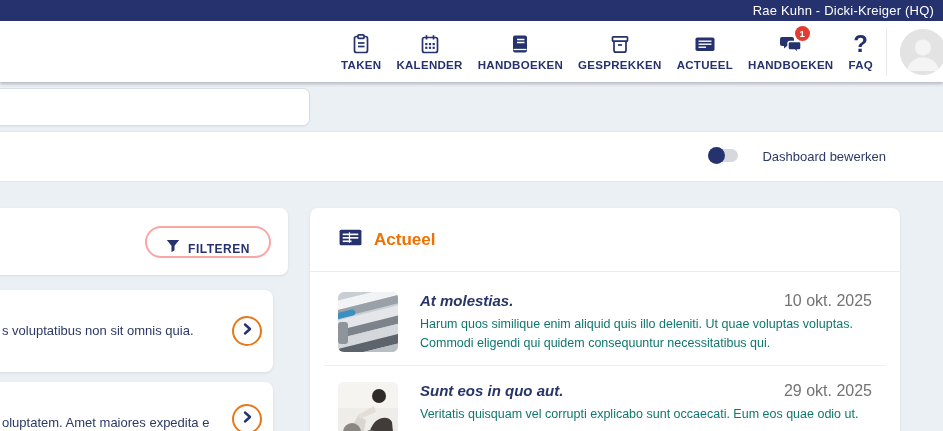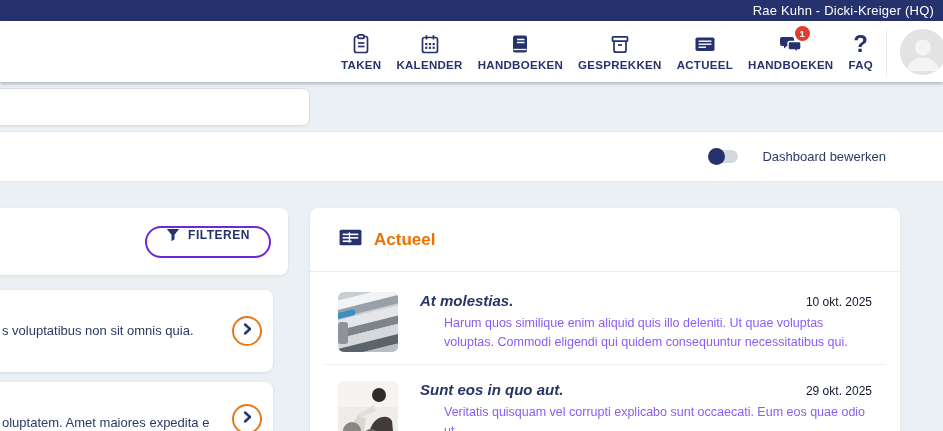--- a/index.html
+++ b/index.html
@@ -56,34 +56,34 @@
     font-size:13px; color:#25326e; padding:0 12px; outline:none;
   }
 
   
   .white-band {
     position:absolute; left:0; top:131px; width:943px; height:51px;
     background:#fff; border-top:1px solid #e2e8ec; border-bottom:1px solid #e2e8ec;
     display:flex; justify-content:flex-end; align-items:center;
     padding-right:57px;
   }
-  .toggle-wrap { display:flex; align-items:center; gap:24px; cursor:pointer;padding-left:16px; }
+  .toggle-wrap { display:flex; align-items:flex-start; gap:24px; cursor:pointer;padding-left:16px; }
   .toggle { position:relative; width:30px; height:13px; }
   .toggle-track { position:absolute; left:4px; top:0; width:26px; height:13px; border-radius:7px; background:#d5d9dd; }
   .toggle-knob { position:absolute; left:0; top:-2px; width:17px; height:17px; border-radius:50%; background:#25326e; }
   .toggle-label { font-size:13px; color:#2c3966; }
 
   
   .card { background:#fff; border-radius:8px; box-shadow:0 1px 3px rgba(40,60,80,0.10); position:absolute; }
 
   .left-card { left:-12px; top:208px; width:300px; height:67px; }
   .filter-btn {
     position:absolute; right:17px; top:18px; width:126px; height:32px;
-    border:2px solid #6d28d9; border-radius:16px; background:#fff;
-    display:flex; align-items:flex-start; justify-content:center; gap:8px;
+    border:2px solid #fca5a5; border-radius:16px; background:#fff;
+    display:flex; align-items:flex-end; justify-content:center; gap:8px;
     font-size:12px; font-weight:bold; letter-spacing:0.5px; color:#25326e;
     cursor:pointer; font-family:"Liberation Sans", sans-serif;
   }
 
   .list-item { left:-12px; width:285px; }
   .list-item-1 { top:290px; height:82px; display:flex; align-items:center; }
   .list-item-2 { top:382px; height:90px; }
   .list-text { font-size:13px; color:#2c3966; padding-left:14px; padding-right:62px; line-height:16px; }
   .list-item-2 .list-text { position:absolute; left:0; top:33px; }
   .chev-btn {
@@ -101,22 +101,22 @@
     padding:0 28px; border-bottom:1px solid #e9edf0;
   }
   .actueel-title { color:#ee7203; font-size:17px; font-weight:bold; }
   .news-item { display:flex; gap:22px; padding:20px 28px 12px 28px; }
   .news-item.second { padding-top:16px; }
   .news-divider { border:none; border-top:1px solid #edf0f3; margin:0 14px; }
   .thumb { width:60px; height:60px; border-radius:6px; overflow:hidden; flex:none; }
   .news-body { flex:1; min-width:0; }
   .news-toprow { display:flex; justify-content:space-between; align-items:baseline; }
   .news-title { font-size:15px; font-weight:bold; color:#273467;font-style:italic; }
-  .news-date { font-size:12px; color:#0f172a; white-space:nowrap; }
-  .news-text { font-size:12.5px; color:#8b5cf6; line-height:19px; margin-top:5px; max-width:448px;margin-left:24px; }
+  .news-date { font-size:16px; color:#737373; white-space:nowrap; }
+  .news-text { font-size:12.5px; color:#0f766e; line-height:19px; margin-top:5px; max-width:448px; }
 </style>
 </head>
 <body>
 
 <div class="topbar">
   <span>Rae Kuhn - Dicki-Kreiger (HQ)</span>
 </div>
 
 <div class="navbar">
   <div class="nav-items">

